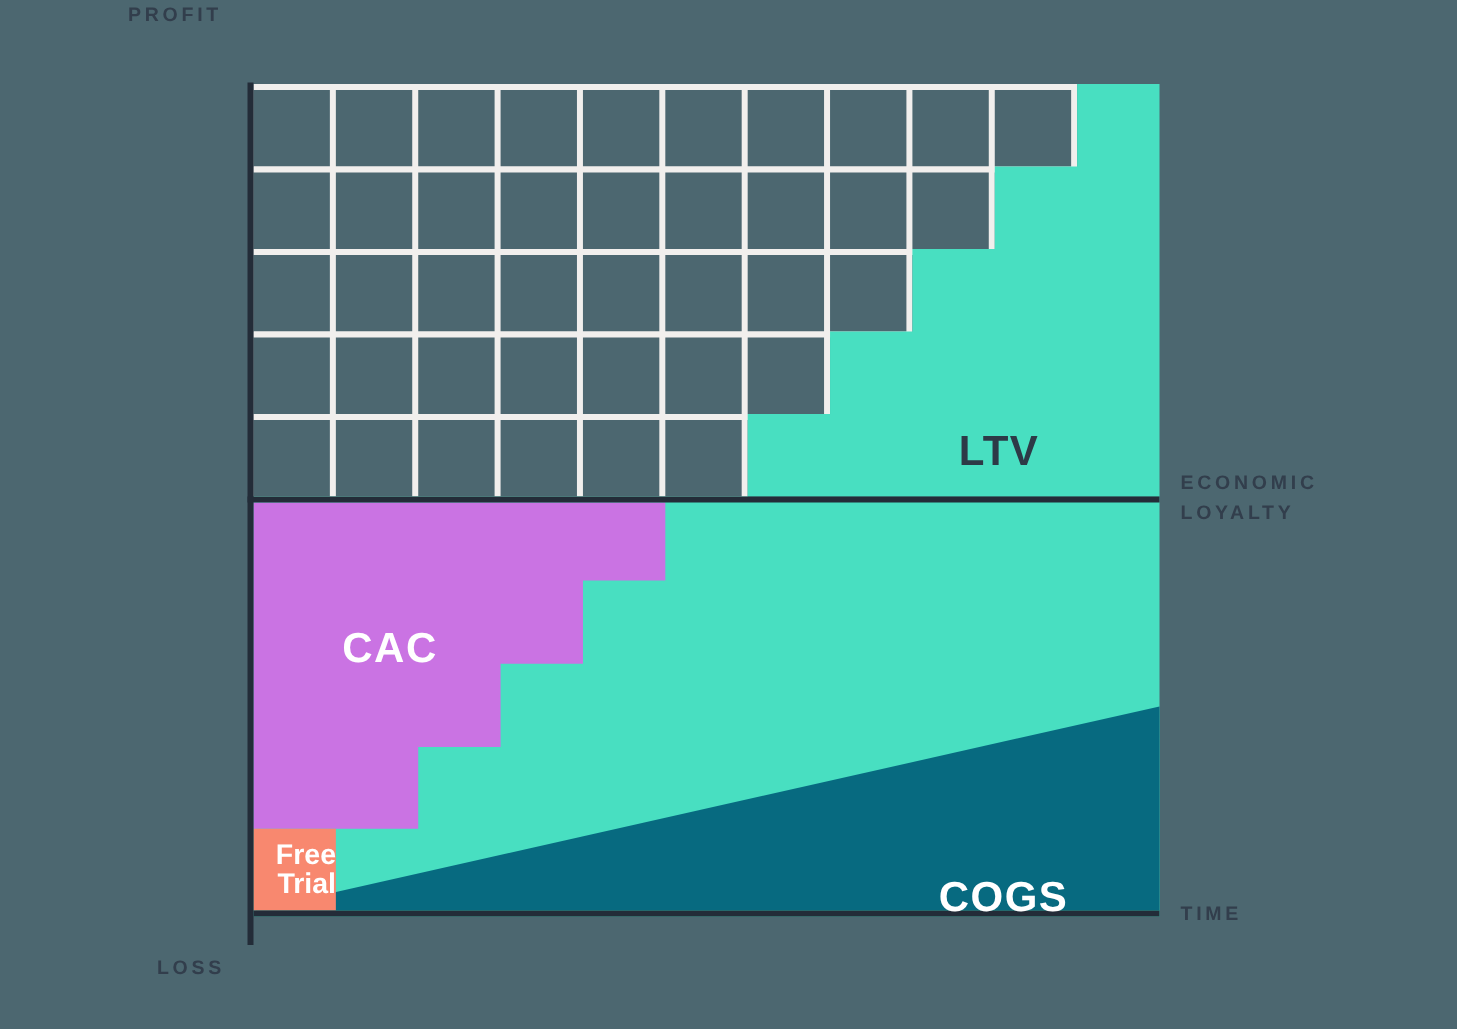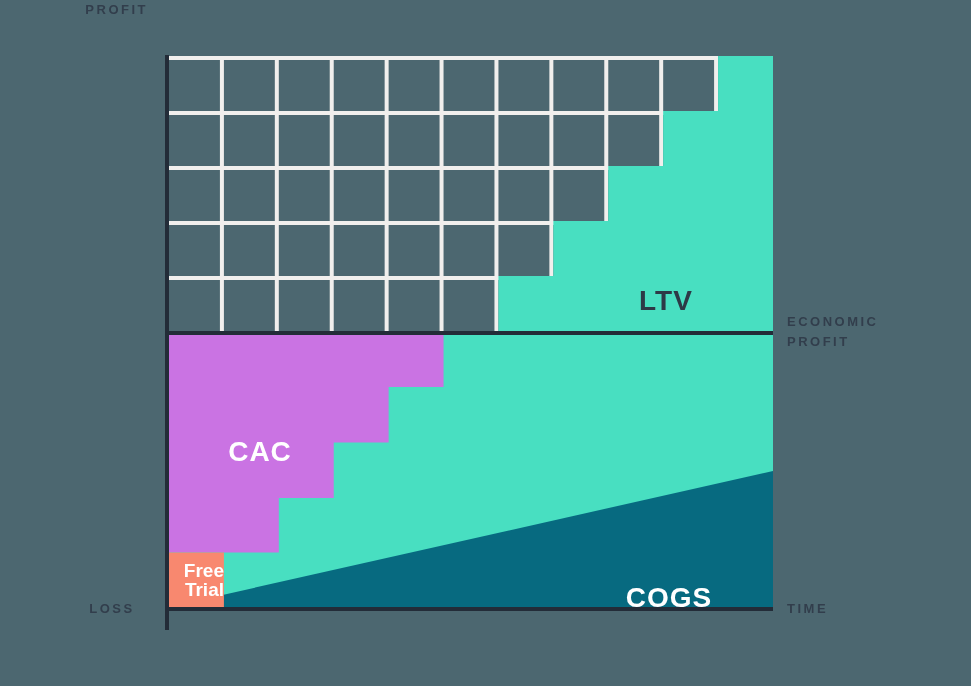--- a/index.html
+++ b/index.html
@@ -10,32 +10,32 @@
   }
   .stage{position:relative;width:971px;height:660px;}
   #chart-svg{position:absolute;left:0;top:0;}
   .axis-label{
     position:absolute;
     font-size:13px;font-weight:bold;letter-spacing:2.5px;
     color:var(--axis-text,#323e4c);
     line-height:20px;
   }
   .axis-label.profit{left:0;top:52;width:148px;text-align:right;}
-  .axis-label.loss{left:0;top:599px;width:150px;text-align:center;padding-left:37px;}
+  .axis-label.loss{left:0;top:635px;width:150px;text-align:right;}
   .axis-label.econ{left:787px;top:312px;width:112px;}
   .axis-label.time{left:787px;top:599px;}
   .area-label{
     position:absolute;
     font-size:28px;font-weight:bold;letter-spacing:1px;
     transform:translate(-50%,-50%);
     white-space:nowrap;
     margin-top:44px;
   }
   .area-label.ltv{left:666px;top:257px;color:var(--label-dark,#2d3a47);}
-  .area-label.cac{left:260px;top:408px;color:var(--label-light,#fff);}
+  .area-label.cac{left:260px;top:388px;color:var(--label-light,#fff);}
   .area-label.cogs{left:669px;top:554px;color:var(--label-light,#fff);}
   .free-trial-label{
     position:absolute;left:169px;top:552px;width:55px;height:55px;
     display:flex;align-items:center;justify-content:center;text-align:right;
     font-size:19px;font-weight:bold;line-height:19px;
     color:var(--label-light,#fff);
   }
 </style>
 </head>
 <body>
@@ -94,21 +94,21 @@
       <rect x="169" y="552.5" width="54.90909090909091" height="54.5" fill="#f8886f"></rect>
       <rect x="165" y="55" width="4" height="575" fill="#232c38"></rect>
       <rect x="165" y="331" width="608" height="4" fill="#232c38"></rect>
       <rect x="169" y="607" width="604" height="4" fill="#232c38"></rect>
     </svg>
 
   <div class="axis-label profit">PROFIT</div>
 
   <div class="axis-label loss">LOSS</div>
 
-  <div class="axis-label econ">ECONOMIC PROFIT</div>
+  <div class="axis-label econ">ECONOMIC LOYALTY</div>
 
   <div class="axis-label time">TIME</div>
 
   <div class="area-label ltv">LTV</div>
 
   <div class="area-label cac">CAC</div>
 
   <div class="area-label cogs">COGS</div>
 
   <div class="free-trial-label">Free Trial</div>

